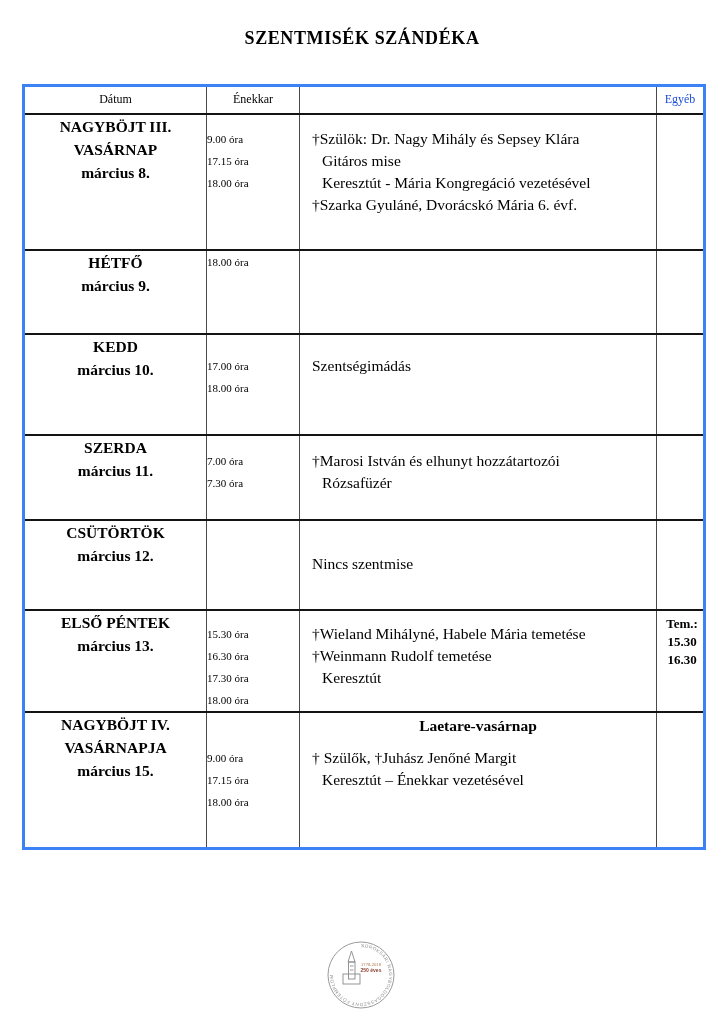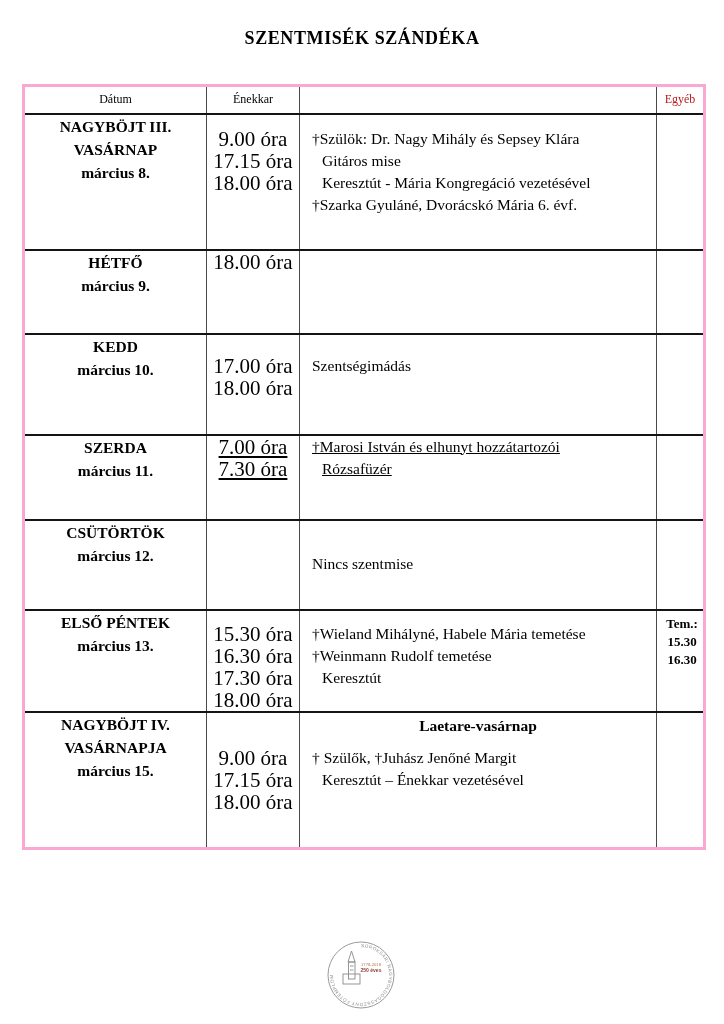--- a/index.html
+++ b/index.html
@@ -4,48 +4,48 @@
 <style>
   html,body{margin:0;padding:0;background:#ffffff;}
   body{width:724px;height:1024px;font-family:"Liberation Serif",serif;color:#000;}
   .page{position:relative;width:724px;height:1024px;background:#fff;overflow:hidden;}
 
   .doc-title{position:absolute;top:28px;left:0;width:100%;text-align:center;
     font-size:18px;font-weight:bold;letter-spacing:0.6px;margin:0;}
 
   table.schedule{position:absolute;left:22px;top:84px;width:681px;
     border-collapse:collapse;table-layout:fixed;
-    border:3px solid #f9a8d4;}
+    border:3px solid #3b82f6;}
   table.schedule td,table.schedule th{border-left:1px solid #4a4a4a;border-right:1px solid #4a4a4a;
     border-top:2px solid #141414;border-bottom:2px solid #141414;
     padding:0;vertical-align:top;overflow:hidden;}
 
   tr.hdr{height:28px;}
   tr.hdr th{font-weight:normal;font-size:12px;text-align:center;vertical-align:middle;}
-  th.h-other{font-size:6.5px;color:#b91c1c;}
+  th.h-other{font-size:6.5px;color:#1d4ed8;}
 
   
   col.c1{width:183px;} col.c2{width:93px;} col.c3{width:357px;} col.c4{width:48px;}
 
   
   .c-date{text-align:center;font-weight:bold;font-size:15.5px;line-height:23px;}
   .c-date .dwrap{display:flex;flex-direction:column;justify-content:center;height:100%;}
 
   
-  .c-time{text-align:center;font-size:21px;line-height:22px;}
+  .c-time{text-align:left;font-size:11px;line-height:22px;}
   
   .c-int{font-size:15.5px;line-height:22px;text-align:left;}
   .c-int .line{padding-left:12px;white-space:nowrap;}
   .c-int .line.indent{padding-left:22px;}
 
   .split{height:100%;}
   .split .inner{display:flex;flex-direction:column;justify-content:space-between;height:100%;
     padding-top:13px;padding-bottom:12px;box-sizing:border-box;}
 
-  .pt12{padding-top:12px;} .pt14{text-decoration:underline;} .pt20{padding-top:20px;}
+  .pt12{padding-top:12px;} .pt14{padding-top:14px;} .pt20{padding-top:20px;}
   .pt32{padding-top:32px;} .pt46{padding-top:46px;}
   .vcenter .inner2{display:flex;flex-direction:column;justify-content:center;height:100%;}
 
   
   .c-other{font-size:13px;line-height:17px;font-weight:bold;text-align:center;}
   .c-other .oline{padding-left:4px;padding-top:1px;white-space:nowrap;}
   .c-other .first{padding-top:4px;}
 
   
   .r8-int .inner{display:flex;flex-direction:column;height:100%;box-sizing:border-box;

